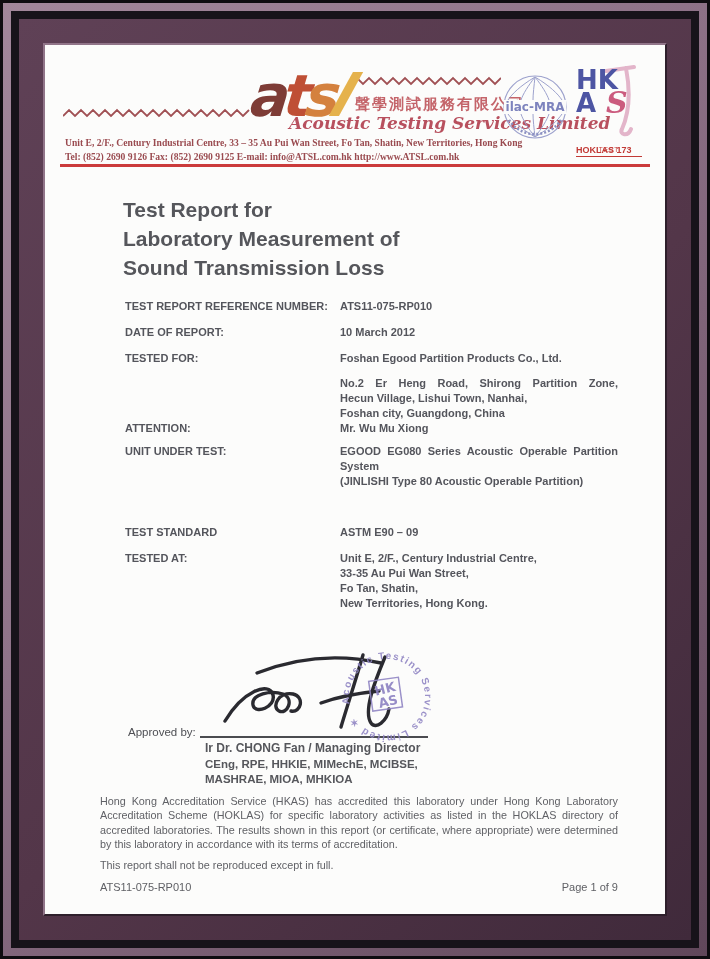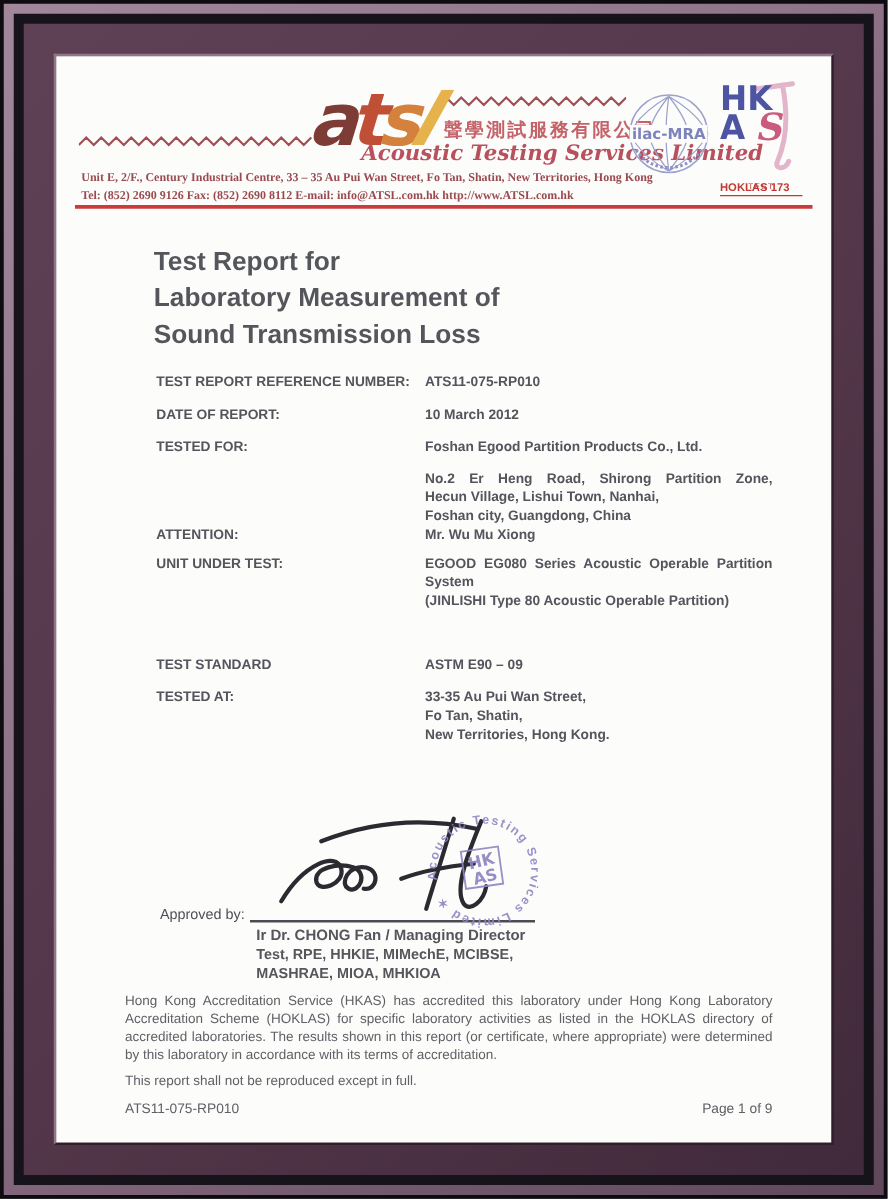--- a/index.html
+++ b/index.html
@@ -95,21 +95,21 @@
 
       <div class="atsl-mark">
         <span class="atsl-a">a</span><span class="atsl-t">t</span><span class="atsl-s">s</span><span class="atsl-l">l</span>
       </div>
       <div class="cn-name">聲學測試服務有限公司</div>
       <div class="en-script">Acoustic Testing Services Limited</div>
 
       <div class="addr1">Unit E, 2/F., Century Industrial Centre, 33 – 35 Au Pui Wan Street, Fo Tan, Shatin, New Territories, Hong Kong</div>
       <div class="addr2">
         <span>Tel: (852) 2690 9126</span>
-        <span>Fax: (852) 2690 8112</span>
+        <span>Fax: (852) 2690 9125</span>
         <span>E-mail: info@ATSL.com.hk</span>
         <span>http://www.ATSL.com.hk</span>
       </div>
       <div class="red-rule"></div>
 
       <svg class="ilac-logo" width="66" height="66" viewBox="0 0 66 66">
         <circle cx="33" cy="33" r="31" fill="none" stroke="#9da2cd" stroke-width="1.2"></circle>
         <path d="M33,3 C18,12 10,20 6,26 M33,3 C26,12 21,20 19,26 M33,3 C32,12 31,20 31,26 M33,3 C40,12 45,20 47,26 M33,3 C48,12 56,20 60,26" fill="none" stroke="#9da2cd" stroke-width="1"></path>
         <path d="M33,63 C18,54 10,46 6,40 M33,63 C26,54 21,46 19,40 M33,63 C32,54 31,46 31,40 M33,63 C40,54 45,46 47,40 M33,63 C48,54 56,46 60,40" fill="none" stroke="#9da2cd" stroke-width="1"></path>
         <path d="M7,46 a31,31 0 0,0 52,0" fill="none" stroke="#8b90c2" stroke-width="2.5" stroke-dasharray="2,2"></path>
@@ -166,40 +166,41 @@
           <div>(JINLISHI Type 80 Acoustic Operable Partition)</div>
         </div>
       </div>
       <div class="frow" style="top:480px">
         <div class="flabel">TEST STANDARD</div>
         <div class="fvalue">ASTM E90 – 09</div>
       </div>
       <div class="frow" style="top:506px">
         <div class="flabel">TESTED AT:</div>
         <div class="fvalue">
+          <div>Unit E, 2/F., Century Industrial Centre,</div>
           <div>33-35 Au Pui Wan Street,</div>
           <div>Fo Tan, Shatin,</div>
           <div>New Territories, Hong Kong.</div>
         </div>
       </div>
 
       <svg class="sig-svg" width="220" height="95" viewBox="0 0 220 95">
         <g fill="none" stroke="#2a2a30" stroke-width="3.4" stroke-linecap="round">
           <path d="M44,28 Q105,4 168,18"></path>
           <path d="M12,76 C30,46 56,36 60,50 C63,62 42,70 40,60 C38,49 58,45 70,49 C82,54 74,70 66,66 C58,62 66,46 80,49 C92,52 88,68 78,66"></path>
           <path d="M108,58 C124,52 146,48 166,46"></path>
           <path d="M150,10 C143,34 134,62 128,82"></path>
           <path d="M172,12 C162,36 150,66 158,78 C163,85 174,76 176,64"></path>
         </g>
       </svg>
       <div class="sig-line"></div>
       <div class="approved-by">Approved by:</div>
       <div class="sig-name">Ir Dr. CHONG Fan / Managing Director</div>
       <div class="sig-cred">
-        <div>Test, RPE, HHKIE, MIMechE, MCIBSE,</div>
+        <div>CEng, RPE, HHKIE, MIMechE, MCIBSE,</div>
         <div>MASHRAE, MIOA, MHKIOA</div>
       </div>
 
       <svg class="stamp" width="104" height="104" viewBox="0 0 104 104">
         <defs>
           <path id="ringPath" d="M52,52 m-38,0 a38,38 0 1,1 76,0 a38,38 0 1,1 -76,0"></path>
         </defs>
         <text font-family="Liberation Sans, sans-serif" font-size="10" font-weight="bold" fill="#9186c4" letter-spacing="1.5">
           <textPath href="#ringPath" startOffset="2">Acoustic  Testing  Services  Limited  ✶</textPath>
         </text>

